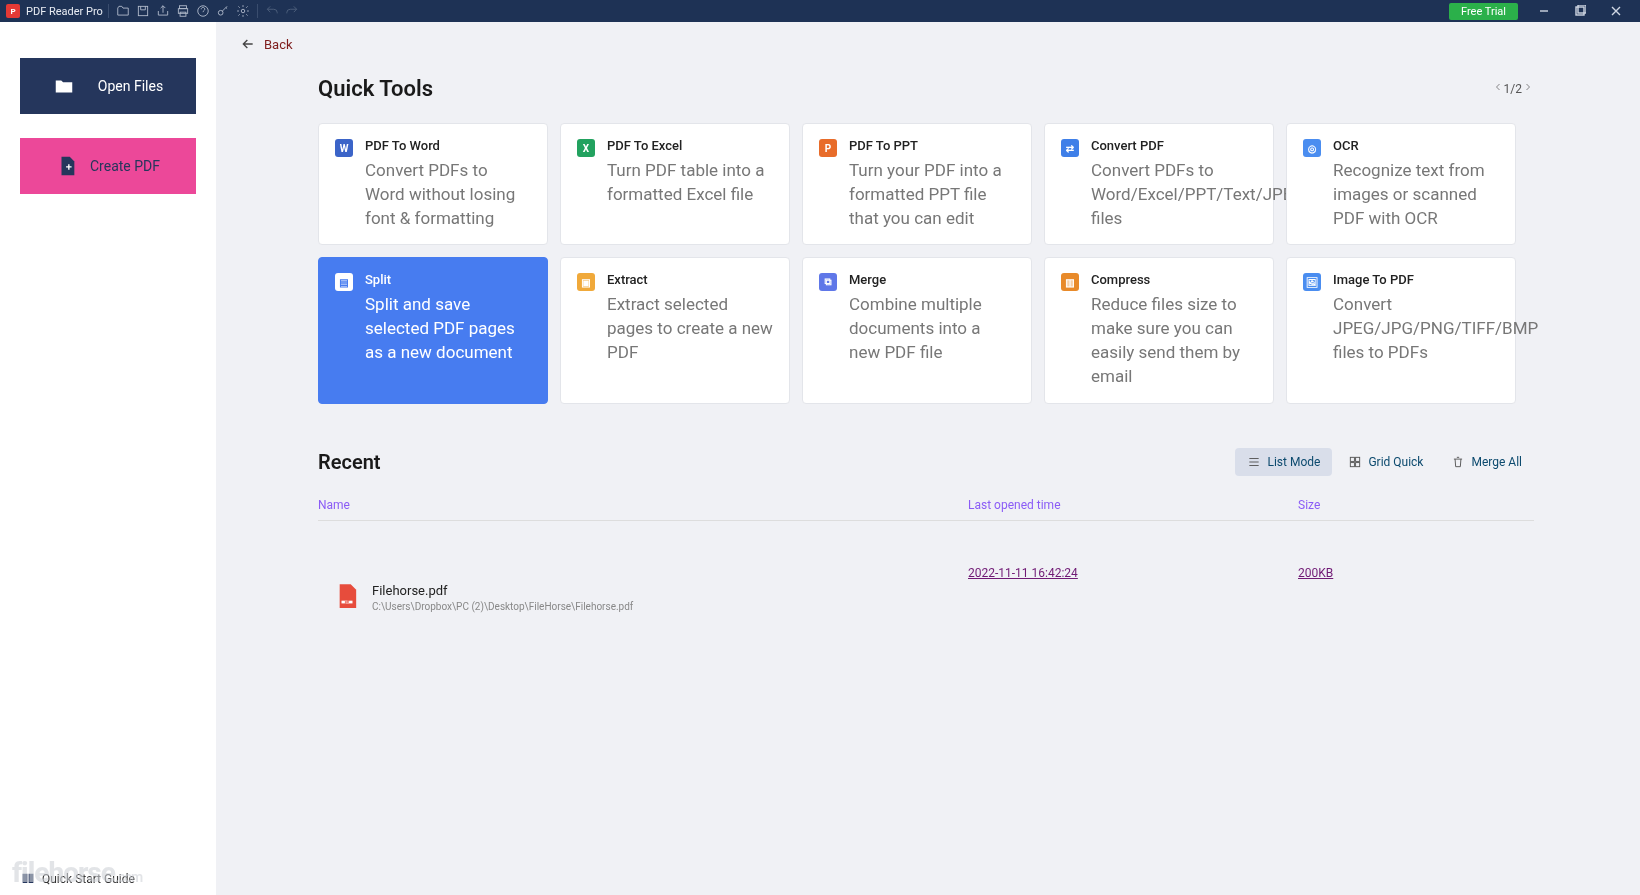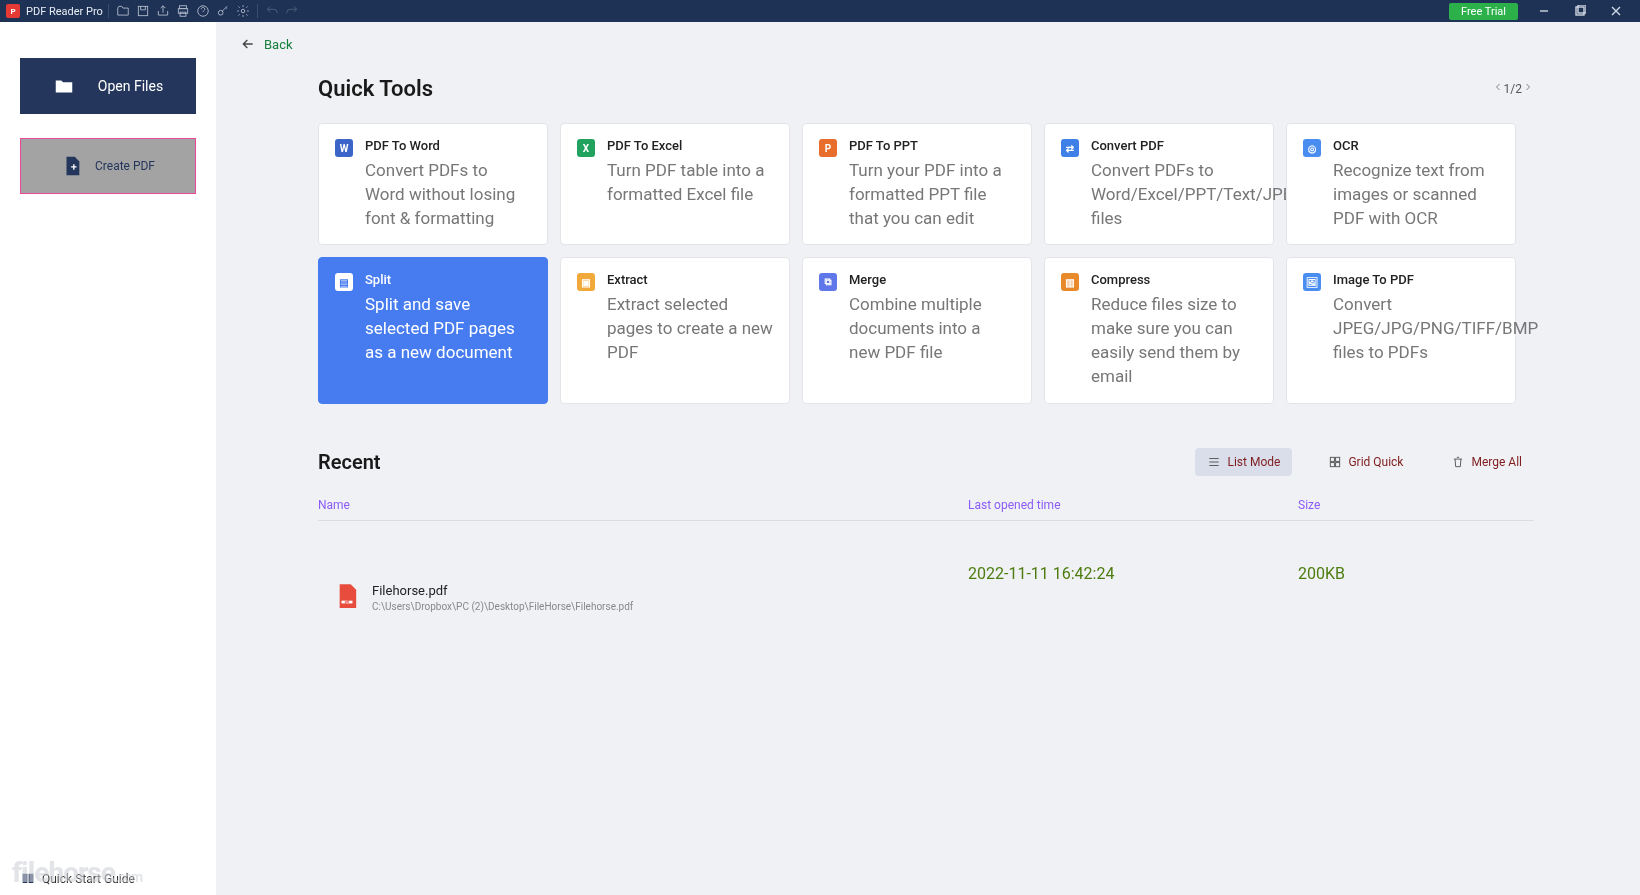--- a/index.html
+++ b/index.html
@@ -13,62 +13,62 @@
 .titlebar .tb-icon.disabled svg { stroke: #5a6b86; }
 .titlebar .spacer { flex: 1; }
 .titlebar .free-trial { background: #2bb04a; padding: 2px 12px; border-radius: 2px; font-size: 11px; cursor: pointer; margin-right: 8px; color: #fff; }
 .titlebar .win-btn { width: 36px; height: 22px; display: flex; align-items: center; justify-content: center; cursor: pointer; }
 .titlebar .win-btn svg { width: 12px; height: 12px; stroke: #cfd6e3; fill: none; stroke-width: 1.4; }
 
 .app { display: flex; height: calc(100% - 22px); }
 .sidebar { width: 216px; background: #fff; padding: 36px 20px 10px; display: flex; flex-direction: column; position: relative; }
 .btn-primary { background: #25365c; color: #fff; border: none; height: 56px; display: flex; align-items: center; justify-content: center; gap: 23px; font-size: 14px; cursor: pointer; margin-bottom: 24px; }
 .btn-primary svg { width: 22px; height: 22px; fill: #fff; }
-.btn-outline { background: #a3a3a3; color: #25365c; border: 1px solid #ec4899; height: 56px; display: flex; align-items: center; justify-content: center; gap: 12px; font-size: 12px; cursor: pointer; }
+.btn-outline { background: #ec4899; color: #25365c; border: 6px solid #ec4899; height: 56px; display: flex; align-items: center; justify-content: center; gap: 12px; font-size: 14px; cursor: pointer; }
 .btn-outline svg { width: 22px; height: 22px; fill: #25365c; }
 .sidebar-footer { position: absolute; bottom: 8px; left: 20px; display: flex; align-items: center; gap: 6px; font-size: 12px; color: #333; cursor: pointer; }
 .sidebar-footer svg { width: 16px; height: 16px; fill: #25365c; }
 
 .main { flex: 1; padding: 10px 106px 0 24px; position: relative; }
-.back { display: flex; align-items: flex-end; gap: 8px; color: #15803d; font-size: 13px; cursor: pointer; padding: 4px 0 24px; }
+.back { display: flex; align-items: flex-end; gap: 8px; color: #7f1d1d; font-size: 13px; cursor: pointer; padding: 4px 0 24px; }
 .back svg { width: 16px; height: 16px; stroke: #444; fill: none; stroke-width: 2; }
 
 .section-header { display: flex; align-items: center; justify-content: space-between; margin: 0 0 22px 78px; }
 .section-title { font-size: 22px; font-weight: 600; color: #1a1a1a; }
 .pager { display: flex; align-items: center; gap: 0; color: #555; font-size: 12px; }
 .pager .chev { cursor: pointer; opacity: .7; }
 .pager .chev svg { width: 12px; height: 12px; stroke: #555; fill: none; stroke-width: 2; }
 
 .tools-grid { display: grid; grid-template-columns: repeat(5, 230px); gap: 12px; margin-left: 78px; margin-bottom: 44px; }
 .tool { background: #fff; border: 1px solid #e3e5ea; border-radius: 4px; padding: 14px 16px; display: flex; gap: 12px; cursor: pointer; min-height: 80px; }
 .tool.active { background: #477cf0; border-color: #477cf0; color: #fff; }
 .tool .ti { width: 18px; height: 18px; flex-shrink: 0; margin-top: 1px; }
 .tool .tc .title { font-size: 13px; font-weight: 500; color: #222; margin-bottom: 6px; }
 .tool .tc .desc { font-size: 17px; color: #777; line-height: 1.4; }
 .tool.active .tc .title, .tool.active .tc .desc { color: #fff; }
 
 .recent-wrap { margin-left: 78px; }
 .recent-header { display: flex; align-items: center; justify-content: space-between; }
 .recent-title { font-size: 20px; font-weight: 600; color: #1a1a1a; }
-.view-controls { display: flex; align-items: center; gap: 24px; font-size: 12px; color: #7f1d1d; margin-left: 28px; }
+.view-controls { display: flex; align-items: center; gap: 4px; font-size: 12px; color: #0c4a6e; margin-left: 28px; }
 .vc-btn { display: flex; align-items: center; gap: 6px; padding: 7px 12px; border-radius: 4px; cursor: pointer; }
 .vc-btn.active { background: #d9deea; }
 .vc-btn svg { width: 14px; height: 14px; stroke: #555; fill: none; stroke-width: 1.6; }
 
 .table-head { display: flex; margin-top: 22px; padding-bottom: 8px; border-bottom: 1px solid #ddd; font-size: 12px; color: #8b5cf6; }
 .col-name { flex: 0 0 650px; }
 .col-time { flex: 0 0 330px; }
 .col-size { flex: 1; }
 
 .row { display: flex; align-items: center; padding: 14px 0; cursor: pointer; }
 .row .fi { width: 22px; height: 26px; margin-right: 14px; margin-left: 18px; }
 .row .finfo .fname { font-size: 13px; color: #222; margin-bottom: 3px; }
 .row .finfo .fpath { font-size: 10px; color: #888; }
 .row .col-name { display: flex; align-items: center; margin-top: 48px; }
-.row .col-time, .row .col-size { font-size: 16px; color: #4d7c0f; }
+.row .col-time, .row .col-size { font-size: 12px; color: #701a75; text-decoration: underline; }
 
 .watermark { position: absolute; bottom: 6px; left: 12px; font-size: 28px; font-weight: 800; color: #d0d3d8; letter-spacing: -1px; font-family: Arial, sans-serif; opacity: .6; pointer-events: none; }
 .watermark .tld { font-size: 14px; font-weight: 600; }
 </style>
 </head>
 <body>
 
 <div class="titlebar">
   <div class="app-icon">P</div>
   <div class="name">PDF Reader Pro</div>

